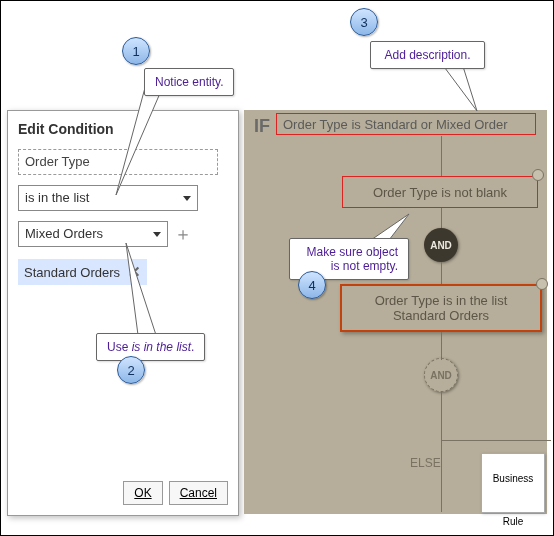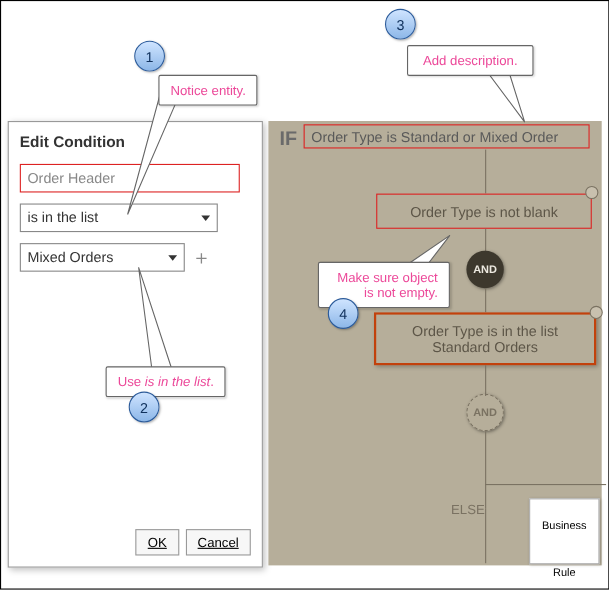--- a/index.html
+++ b/index.html
@@ -10,21 +10,21 @@
   
   .callout-num {
     position:absolute; width:28px; height:28px; border-radius:50%;
     background: linear-gradient(#cfe4ff,#8db7e8);
     border:1px solid #2a5a9a; box-shadow:1px 1px 2px rgba(0,0,0,.3);
     font-size:13px; color:#10315c; display:flex; align-items:center; justify-content:center;
     z-index:40;
   }
   .bubble {
     position:absolute; background:#fff; border:1px solid #666; border-radius:2px;
-    padding:6px 10px; font-size:12px; color:#ec4899; z-index:39; box-shadow:1px 1px 2px rgba(0,0,0,.15);
+    padding:6px 10px; font-size:12px; color:#4c1d95; z-index:39; box-shadow:1px 1px 2px rgba(0,0,0,.15);
   }
   .tail { position:absolute; overflow:visible; z-index:38; }
   .tail polygon { fill:#fff; stroke:#666; stroke-width:1; }
 
   
   .panel {
     position:absolute; left:6px; top:109px; width:232px; height:406px;
     background:#fff; border:1px solid #999; box-shadow:2px 2px 6px rgba(0,0,0,.25);
     padding:10px 10px;
   }
@@ -138,37 +138,41 @@
 
 <div class="bubble" style="left:288px; top:237px; width:120px; text-align:right;">Make sure object is not empty.</div>
 <svg class="tail" style="left:370px; top:213px;" width="42" height="30">
   <polygon points="0,26 18,26 38,0"></polygon>
 </svg>
 <div class="callout-num" style="left:297px; top:270px;">4</div>
 
 <div class="panel">
   <h2>Edit Condition</h2>
 
-  <div class="field redbox" style="color:#888;">Order Header</div>
+  <div class="field dotted">Order Type</div>
 
   <div class="row">
     <div class="select redbox" style="width:180px;">
       <span>is in the list</span>
       <span class="caret"></span>
     </div>
   </div>
 
   <div class="row">
     <div class="select" style="width:150px;">
       <span>Mixed Orders</span>
       <span class="caret"></span>
     </div>
     <span class="plus">＋</span>
   </div>
 
+  <div class="chip">
+    <span>Standard Orders</span>
+    <span class="x">✕</span>
+  </div>
 
   <div class="btnrow">
     <div class="btn">OK</div>
     <div class="btn">Cancel</div>
   </div>
 </div>
 
 <div class="canvas">
   <div class="if-lbl">IF</div>
   <div class="if-cond">Order Type is Standard or Mixed Order</div>

